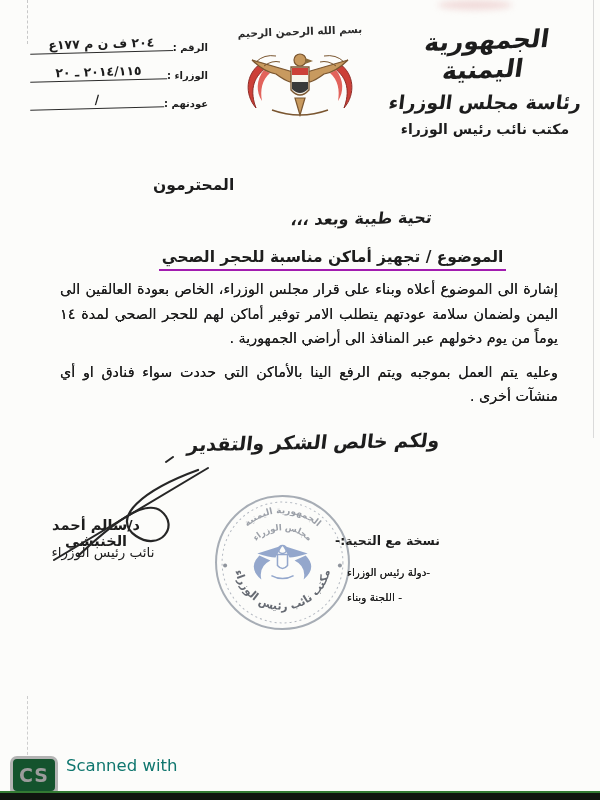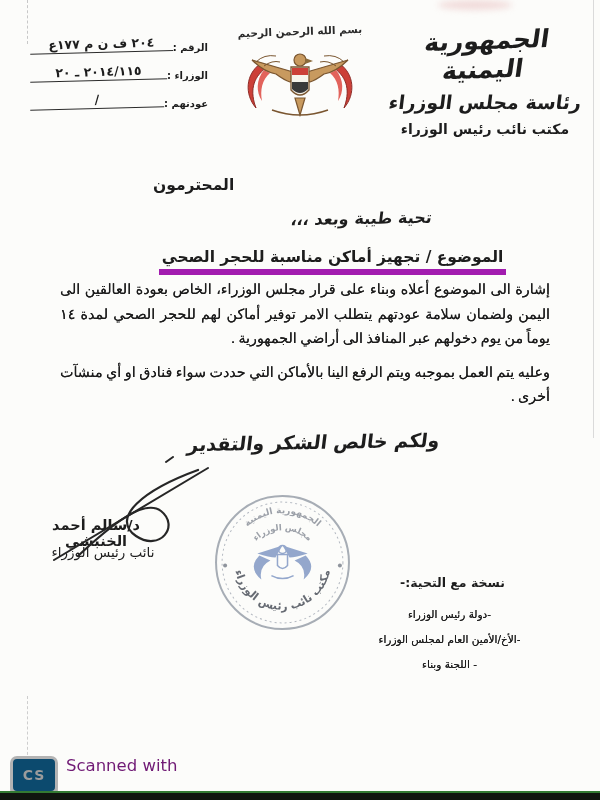--- a/index.html
+++ b/index.html
@@ -26,48 +26,48 @@
   .org-office2{font-size:14px;font-weight:bold;margin-top:8px;}
   
   .emblem{position:absolute;left:230px;top:22px;width:140px;height:102px;}
   
   .addr-to{position:absolute;top:164px;right:40px;direction:rtl;font-size:15.5px;font-weight:bold;}
   .addr-hon{position:absolute;top:176px;left:153px;direction:rtl;font-size:15.5px;font-weight:bold;text-align:center;}
   .greeting{position:absolute;top:209px;right:168px;direction:rtl;font-size:16px;font-weight:bold;
     transform:skewX(-8deg) rotate(-1deg);}
   
   .subject{position:absolute;top:247px;left:110px;right:45px;text-align:center;direction:rtl;}
-  .subject span{font-size:15.5px;font-weight:bold;border-bottom:6px solid #a21caf;padding:0 3px 3px;}
+  .subject span{font-size:15.5px;font-weight:bold;border-bottom:2px solid #a21caf;padding:0 3px 3px;}
   
   .body-text{position:absolute;top:277px;right:42px;left:60px;direction:rtl;
     font-size:14.3px;line-height:24.5px;text-align:justify;text-align-last:right;
     text-shadow:0 0 .5px #1d1d1d;}
-  .body-text p{margin:0 8px 9px 0;font-family:Liberation Serif, serif;}
+  .body-text p{margin:0 0 9px 0;}
   
   .closing{position:absolute;top:431px;left:188px;direction:rtl;font-size:19px;font-weight:bold;
     transform:skewX(-8deg) rotate(-1deg);}
   
   .sig-name{position:absolute;top:517px;left:20px;width:152px;text-align:center;direction:rtl;
     font-size:14.5px;font-weight:bold;}
   .sig-title{position:absolute;top:544px;left:38px;width:130px;text-align:center;direction:rtl;
     font-size:13.5px;font-weight:normal;}
   .sig-scrawl{position:absolute;left:48px;top:456px;width:170px;height:112px;}
   
   .stamp{position:absolute;left:211px;top:491px;width:143px;height:143px;opacity:.85;}
   
-  .cc{position:absolute;top:575px;right:30px;width:235px;direction:rtl;text-align:center;}
+  .cc{position:absolute;top:533px;right:30px;width:235px;direction:rtl;text-align:left;}
   .cc-header{font-size:12.5px;font-weight:bold;margin-bottom:7px;}
   .cc-items{list-style:none;margin:12px;padding:0 6px 0 0;}
   .cc-items li{font-size:10.5px;line-height:25px;text-shadow:0 0 .4px #222;}
   
   .cs-box{position:absolute;left:10px;top:756px;width:42px;height:32px;border:3px solid #b3b3b3;
-    border-radius:7px;background:#0c4a6e;box-shadow:0 4px 0 0 #c2c2c2;
+    border-radius:7px;background:#14532d;box-shadow:0 4px 0 0 #c2c2c2;
     display:flex;align-items:center;justify-content:center;
-    color:#9c9c9c;font-weight:bold;font-size:14px;letter-spacing:1px;}
-  .scan-text{position:absolute;left:66px;top:755px;color:#701a75;font-size:16.5px;line-height:21px;}
+    color:#9c9c9c;font-weight:bold;font-size:19px;letter-spacing:1px;}
+  .scan-text{position:absolute;left:66px;top:755px;color:#0f766e;font-size:16.5px;line-height:21px;}
   .bottom-bar{position:absolute;left:0;bottom:0;width:600px;height:9px;background:#10150f;
     border-top:2px solid #337a33;box-sizing:border-box;}
 </style>
 </head>
 <body>
 
 <div class="page">
 
   <div class="artifact-right-line"></div>
   <div class="artifact-left-dash-top"></div>
@@ -173,21 +173,20 @@
       <circle cx="71" cy="58" r="4" fill="none" stroke="#6d88bb" stroke-width="1.5"></circle>
       <path d="M66,63 L76,63 L76,74 Q71,80 66,74 Z" fill="none" stroke="#6d88bb" stroke-width="1.5"></path>
       <path d="M60,84 q11,6 22,0" fill="none" stroke="#6d88bb" stroke-width="1.5"></path>
     </g>
   </svg>
 
   <div class="cc">
     <div class="cc-header">نسخة مع التحية:-</div>
     <ul class="cc-items">
       <li>-دولة رئيس الوزراء</li>
-      <li>-الأخ/الأمين العام لمجلس الوزراء</li>
       <li>- اللجنة وبناء</li>
     </ul>
   </div>
 
   <div class="cs-box">CS</div>
   <div class="scan-text">
     <div>Scanned with</div>
   </div>
   <div class="bottom-bar"></div>
 

